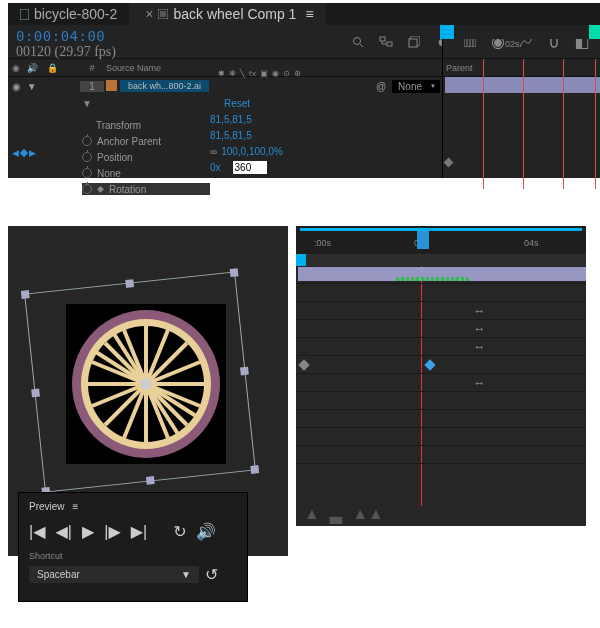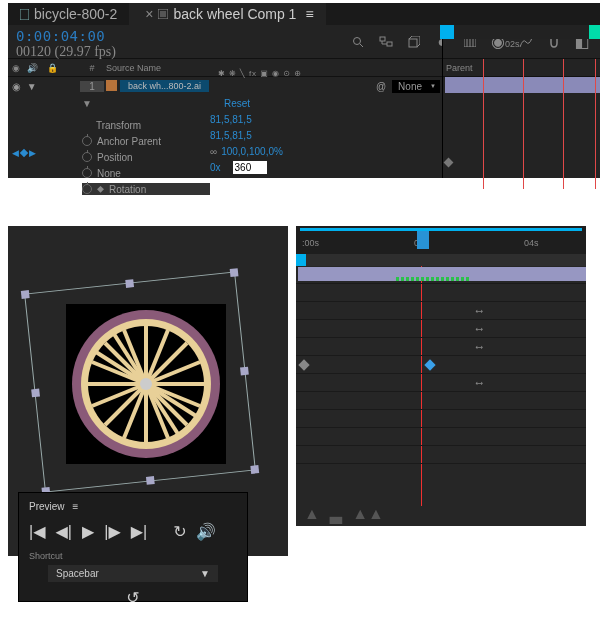--- a/index.html
+++ b/index.html
@@ -61,21 +61,21 @@
 .wheel-wrap { position:absolute; left:58px; top:78px; width:160px; height:160px; background:#000; }
 .bbox { position:absolute; left:26px; top:56px; width:212px; height:200px; border:1px solid #9aa; transform:rotate(-6deg);}
 .handle{ position:absolute; width:8px; height:8px; background:#a8a8c8; }
 
 
 .preview { position:absolute; left:18px; top:492px; width:230px; height:110px; background:#1c1c1c; border:1px solid #000; padding:8px 10px; }
 .preview h4{ font-size:10px; color:#ccc; font-weight:normal; display:flex; align-items:center; gap:8px;}
 .play-ctrl { display:flex; gap:10px; margin:10px 0; color:#ccc; }
 .play-ctrl span{ cursor:pointer;}
 .shortcut-lbl{ font-size:9px; color:#888;}
-.shortcut-dd{ margin-top:4px; display:flex; align-items:center; gap:6px;flex-direction:column;}
+.shortcut-dd{ margin-top:4px; display:flex; align-items:center; gap:6px;}
 .shortcut-dd .dd{ background:#2a2a2a; color:#ccc; font-size:10px; padding:3px 8px; width:170px; display:flex; justify-content:space-between;}
 
 
 .bt { position:absolute; left:296px; top:226px; width:290px; height:300px; background:#262626; }
 .bt-ruler{ position:absolute; top:0; left:0; right:0; height:28px; background:#1e1e1e; }
 .bt-ruler .bar{ position:absolute; left:4px; right:4px; top:2px; height:3px; background:#00b0ee;}
 .bt-ruler .tick{ position:absolute; top:12px; font-size:9px; color:#888;}
 .bt-cti{ position:absolute; top:5px; width:12px; height:18px; background:#2893d6;}
 .bt-wa{ position:absolute; top:28px; left:0; right:0; height:12px; background:#2e2e2e;}
 .bt-wa .start{position:absolute; left:0; width:10px; height:12px; background:#00b0ee;}
@@ -319,21 +319,21 @@
       <span>Spacebar</span>
       <span>▼</span>
     </div>
     <span style="color:#ccc;">↺</span>
   </div>
 </div>
 
 <div class="bt">
   <div class="bt-ruler">
     <div class="bar"></div>
-    <span class="tick" style="left:6px">:00s</span>
+    <span class="tick" style="left:18px">:00s</span>
     <span class="tick" style="left:118px">02s</span>
     <span class="tick" style="left:228px">04s</span>
     <div class="bt-cti" style="left:121px"></div>
   </div>
   <div class="bt-wa">
       <div class="start"></div>
     </div>
   <div class="bt-tracks">
     <div class="bt-playhead"></div>
     <div class="bt-track">

